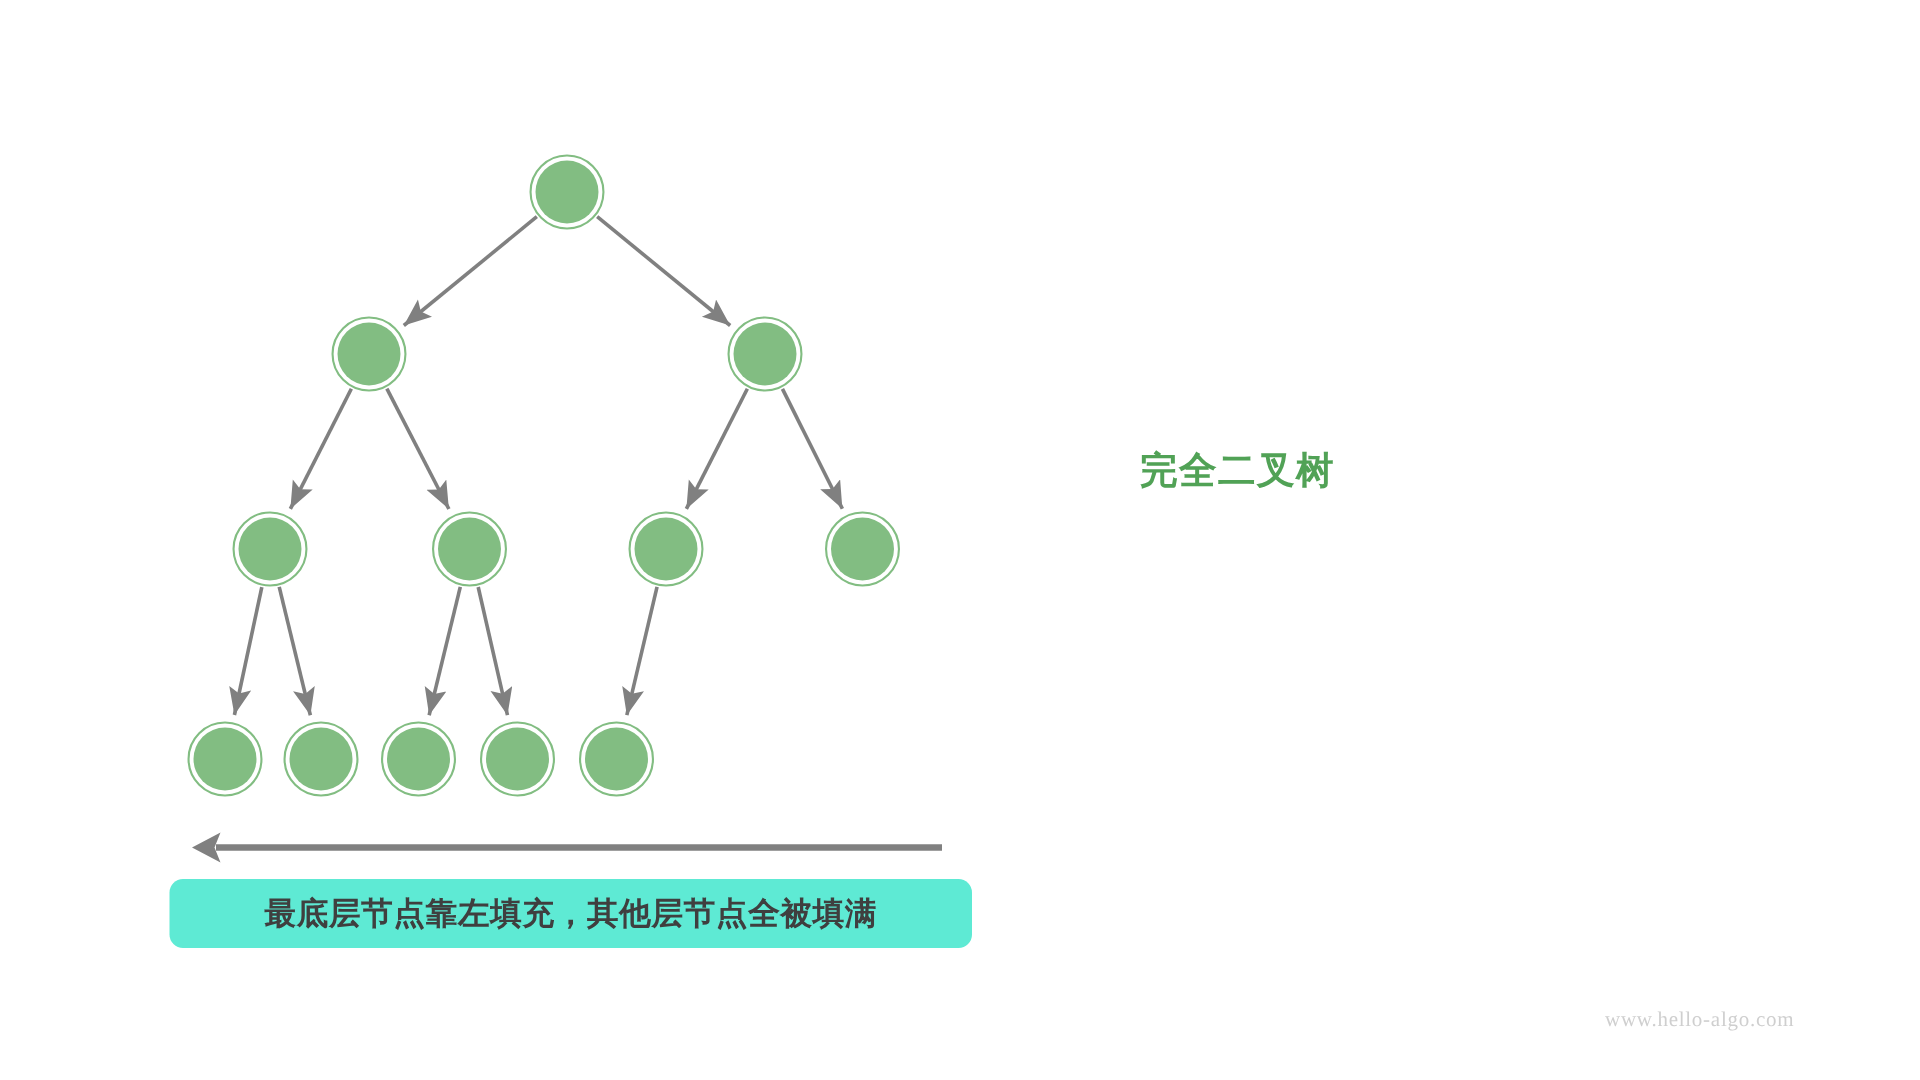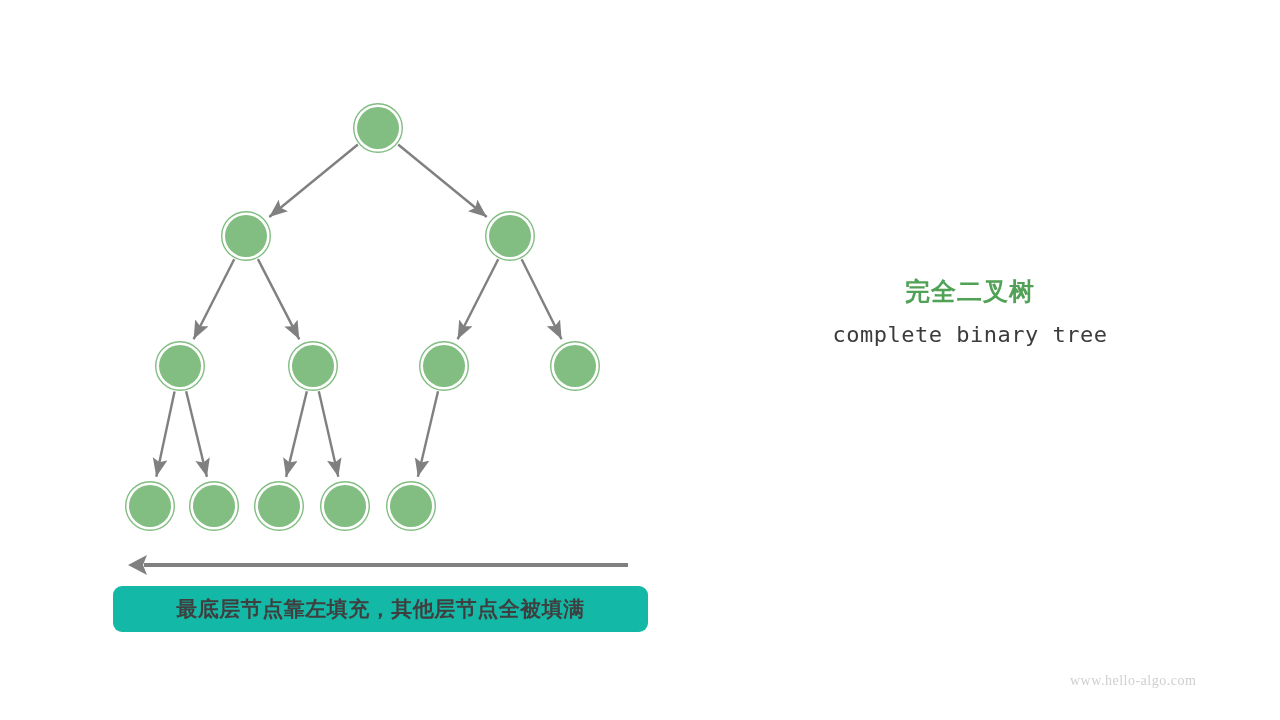--- a/index.html
+++ b/index.html
@@ -27,23 +27,23 @@
     position: absolute;
     left: 0;
     top: 0;
     width: 1280px;
     height: 720px;
   }
 
   .legend {
     position: absolute;
     left: 760px;
-    top: 276px;
+    top: 299px;
     width: 420px;
-    text-align: center;
+    text-align: left;
   }
   .legend-title {
     font-family: "Liberation Sans", "DejaVu Sans", sans-serif;
     font-size: 25px;
     font-weight: bold;
     color: #51a256;
     letter-spacing: 1px;
     line-height: 1.2;
   }
   .legend-subtitle {
@@ -53,21 +53,21 @@
     color: #3b3b3b;
     letter-spacing: 0.5px;
   }
 
   .caption-box {
     position: absolute;
     left: 113px;
     top: 586px;
     width: 535px;
     height: 46px;
-    background: #14b8a6;
+    background: #5eead4;
     border-radius: 9px;
     display: flex;
     align-items: center;
     justify-content: center;
   }
   .caption-text {
     font-family: "Liberation Sans", "DejaVu Sans", sans-serif;
     font-size: 21px;
     font-weight: bold;
     color: #3f3f3f;
@@ -172,21 +172,20 @@
         </g>
       </g>
     <g id="arrow-layer">
         <line x1="628" y1="565" x2="144" y2="565" stroke="#808080" stroke-width="4.2"></line>
         <path d="M128,565 L147,555 L143,565 L147,575 Z" fill="#808080"></path>
       </g>
   </svg>
 
   <div class="legend">
     <div class="legend-title">完全二叉树</div>
-    <div class="legend-subtitle">complete binary tree</div>
   </div>
 
   <div class="caption-box">
     <span class="caption-text">最底层节点靠左填充，其他层节点全被填满</span>
   </div>
 
   <div class="watermark">www.hello-algo.com</div>
 
 </div>
 

